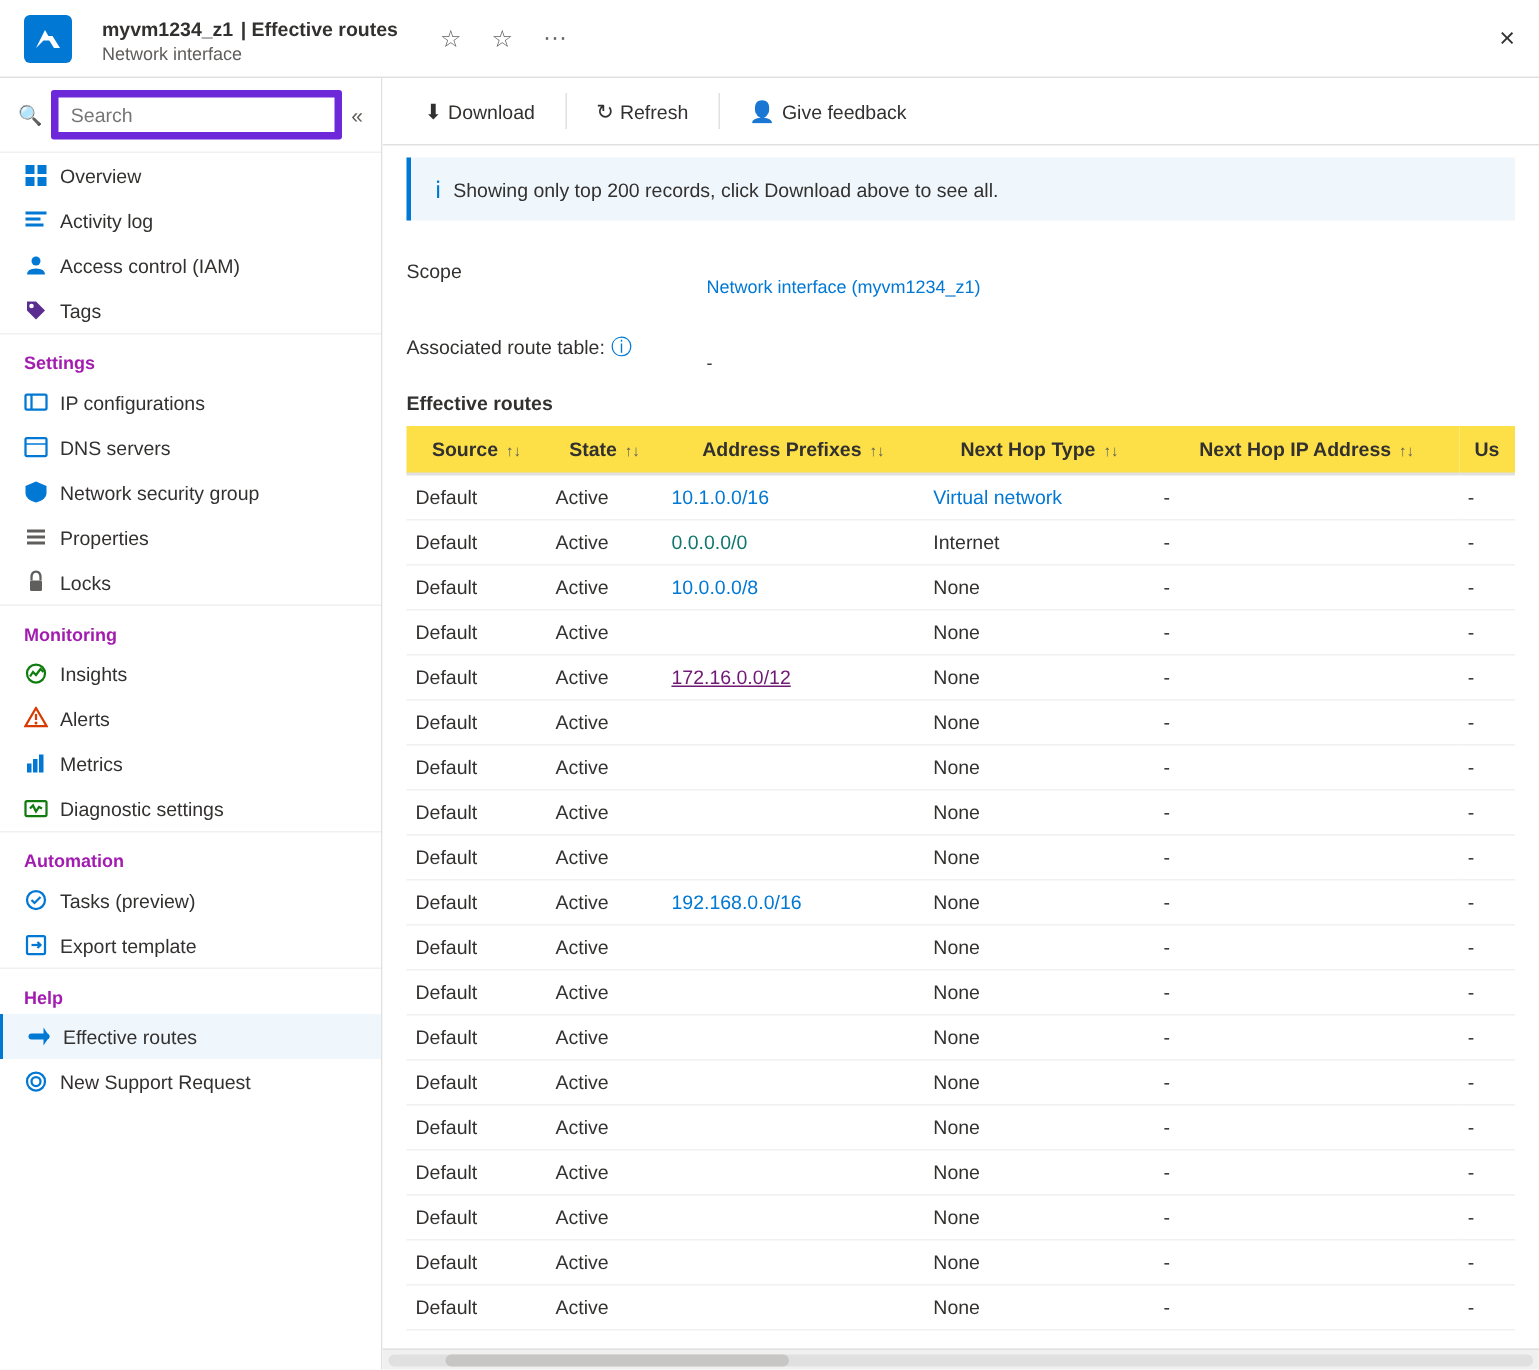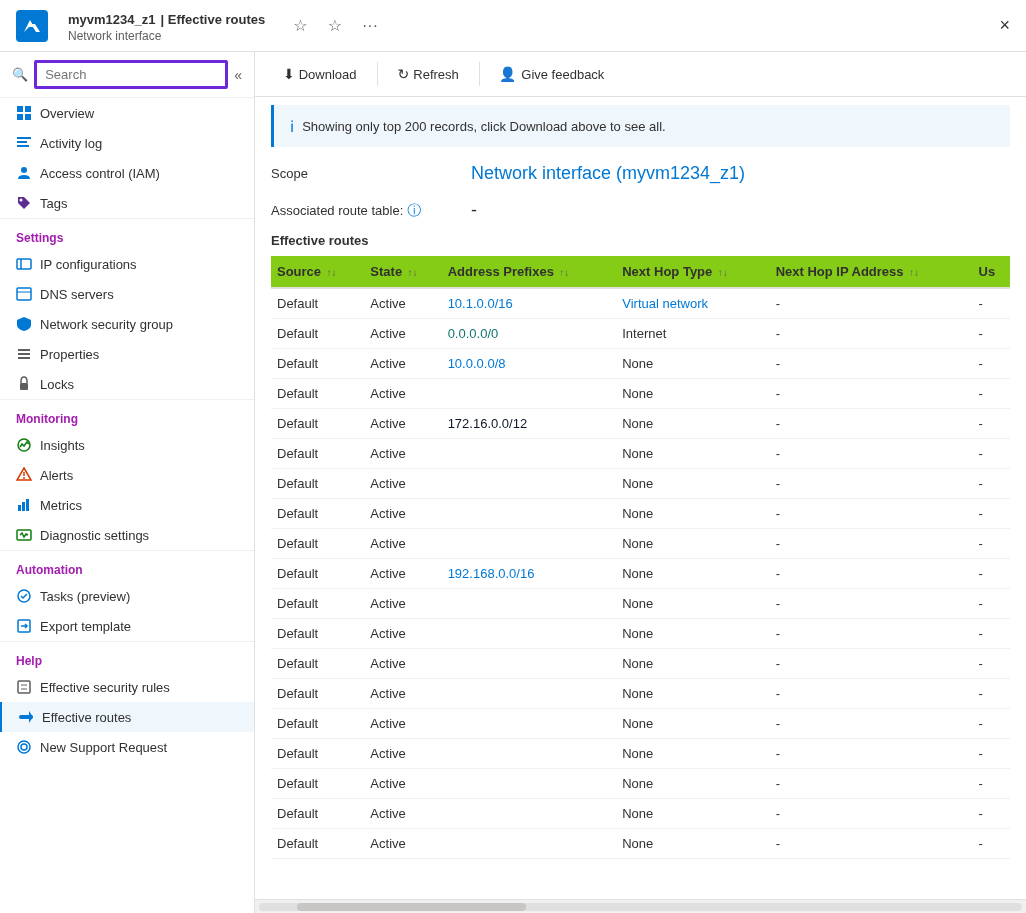--- a/index.html
+++ b/index.html
@@ -23,21 +23,21 @@
     
     .sidebar {
       width: 255px; min-width: 255px; background: #fff; border-right: 1px solid #e0e0e0;
       overflow-y: auto; display: flex; flex-direction: column;
     }
     .search-box {
       padding: 8px 12px; border-bottom: 1px solid #f0f0f0;
       display: flex; align-items: center; gap: 6px;
     }
     .search-box input {
-      border: 3px solid #6d28d9; padding: 4px 8px; width: 100%; border-radius: 2px;
+      border: 5px solid #6d28d9; padding: 4px 8px; width: 100%; border-radius: 2px;
       font-size: 13px; color: #323130;
     }
     .collapse-btn { color: #605e5c; cursor: pointer; font-size: 14px; background: none; border: none; }
     
     .nav-item {
       display: flex; align-items: flex-end; gap: 8px; padding: 7px 16px;
       cursor: pointer; color: #323130; white-space: nowrap;
     }
     .nav-item.active { background: #eff6fc; }
     .nav-icon { width: 16px; height: 16px; display: flex; align-items: center; justify-content: center; flex-shrink: 0; }
@@ -65,32 +65,32 @@
     
     .info-bar {
       display: flex; align-items: center; gap: 8px;
       background: #eff6fc; padding: 10px 16px; margin: 8px 16px;
       border-left: 3px solid #0078d4; font-size: 13px; color: #323130;
     }
     
     
     .field-row { display: flex; align-items: center; padding: 8px 16px; }
     .field-label { width: 200px; color: #323130; font-size: 13px; display: flex; align-items: center; gap: 4px; }
-    .field-value { color: #0078d4; font-size: 18px; }
+    .field-value { color: #0078d4; font-size: 12px; margin-top: 21px; }
     .field-value.dash { color: #323130; }
     
     
     .table-section { padding: 4px 16px 8px; }
     .section-title { font-size: 13px; font-weight: 600; color: #323130; margin-bottom: 8px; }
     
     .routes-table { width: 100%; border-collapse: collapse; }
     .routes-table th {
-      padding: 8px 6px; text-align: left; font-size: 12px; font-weight: 600;
+      padding: 8px 6px; text-align: center; font-size: 12px; font-weight: 600;
       color: #323130; border-bottom: 2px solid #e0e0e0; white-space: nowrap;
-      background: #84cc16;
+      background: #fde047;
     }
     .routes-table th .sort-icon { color: #605e5c; font-size: 10px; margin-left: 2px; }
     .routes-table td { padding: 7px 6px; border-bottom: 1px solid #f0f0f0; color: #323130; font-size: 13px; }
     
     
     .scroll-bar-area {
       height: 14px; background: #f0f0f0; display: flex; align-items: center;
       padding: 0 4px; border-top: 1px solid #e0e0e0;
     }
     .scroll-bar-track { flex: 1; height: 8px; background: #e0e0e0; border-radius: 4px; position: relative; }
@@ -273,30 +273,20 @@
         <svg width="16" height="16" viewBox="0 0 16 16">
             <rect x="2" y="2" width="12" height="12" rx="1" fill="none" stroke="#0078d4" stroke-width="1.5"></rect>
             <line x1="5" y1="8" x2="11" y2="8" stroke="#0078d4" stroke-width="1.5"></line>
             <path d="M9 6 L11 8 L9 10" fill="none" stroke="#0078d4" stroke-width="1.5"></path>
           </svg>
       </span>
       <span>Export template</span>
     </div>
 
     <div class="nav-section">Help</div>
-    <div class="nav-item">
-      <span class="nav-icon">
-        <svg width="16" height="16" viewBox="0 0 16 16">
-            <rect x="2" y="2" width="12" height="12" rx="1" fill="none" stroke="#605e5c" stroke-width="1.5"></rect>
-            <line x1="5" y1="6" x2="11" y2="6" stroke="#605e5c" stroke-width="1"></line>
-            <line x1="5" y1="10" x2="11" y2="10" stroke="#605e5c" stroke-width="1"></line>
-          </svg>
-      </span>
-      <span>Effective security rules</span>
-    </div>
     <div class="nav-item active" style="background:#eff6fc; border-left:2px solid #0078d4;">
       <span class="nav-icon">
         <svg width="16" height="16" viewBox="0 0 16 16">
             <rect x="1" y="6" width="14" height="4" rx="2" fill="#0078d4"></rect>
             <polygon points="11,2 15,8 11,14" fill="#0078d4"></polygon>
           </svg>
       </span>
       <span>Effective routes</span>
     </div>
     <div class="nav-item">
@@ -409,21 +399,21 @@
     <td>Default</td>
     <td>Active</td>
     <td><span></span></td>
     <td><span>None</span></td>
     <td>-</td>
     <td>-</td>
   </tr>
               <tr>
     <td>Default</td>
     <td>Active</td>
-    <td><span style="color:#0f172a;">172.16.0.0/12</span></td>
+    <td><span style="color:#701a75;text-decoration:underline;">172.16.0.0/12</span></td>
     <td><span>None</span></td>
     <td>-</td>
     <td>-</td>
   </tr>
               <tr>
     <td>Default</td>
     <td>Active</td>
     <td><span></span></td>
     <td><span>None</span></td>
     <td>-</td>

